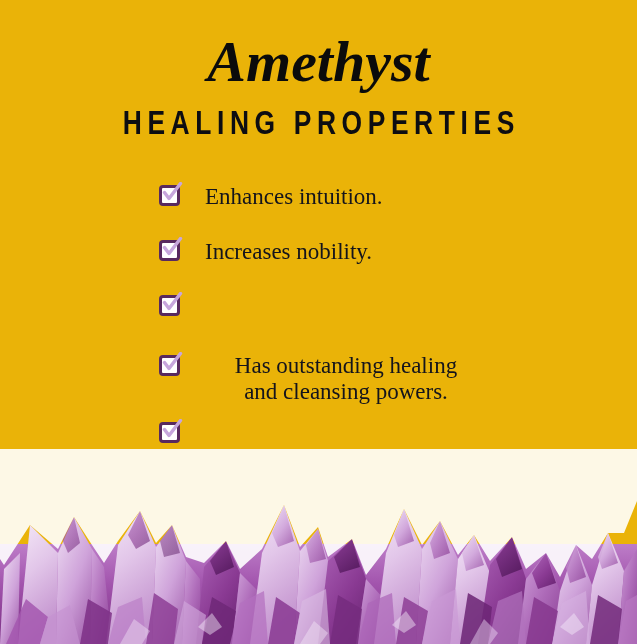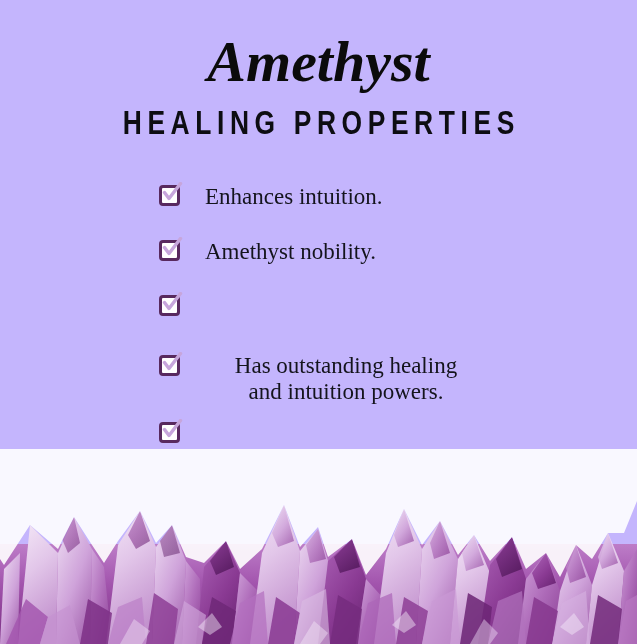--- a/index.html
+++ b/index.html
@@ -4,21 +4,21 @@
 <style>
   html, body {
     margin: 0;
     padding: 0;
     background: #ffffff;
   }
   #canvas {
     position: relative;
     width: 637px;
     height: 644px;
-    background: #c4b5fd;
+    background: #eab308;
     overflow: hidden;
     font-family: "Liberation Serif", "DejaVu Serif", serif;
   }
 
   
   .title-block {
     position: absolute;
     top: 30px;
     left: 0;
     width: 637px;
@@ -154,21 +154,21 @@
 
     <div class="list-item li-1">
       <span class="cb-wrap">
         <span class="checkbox">
           <span class="box"></span>
           <svg class="tick" viewBox="0 0 22 22" xmlns="http://www.w3.org/2000/svg">
             <path d="M3.5 10.5 L8 16.5 L19.5 1.5" fill="none" stroke="#c7a6dc" stroke-width="3.4" stroke-linecap="round" stroke-linejoin="round"></path>
           </svg>
         </span>
       </span>
-      <span class="item-text">Amethyst nobility.</span>
+      <span class="item-text">Increases nobility.</span>
     </div>
 
     <div class="list-item li-2">
       <span class="cb-wrap">
         <span class="checkbox">
           <span class="box"></span>
           <svg class="tick" viewBox="0 0 22 22" xmlns="http://www.w3.org/2000/svg">
             <path d="M3.5 10.5 L8 16.5 L19.5 1.5" fill="none" stroke="#c7a6dc" stroke-width="3.4" stroke-linecap="round" stroke-linejoin="round"></path>
           </svg>
         </span>
@@ -178,21 +178,21 @@
     <div class="list-item li-3">
       <span class="cb-wrap">
         <span class="checkbox">
           <span class="box"></span>
           <svg class="tick" viewBox="0 0 22 22" xmlns="http://www.w3.org/2000/svg">
             <path d="M3.5 10.5 L8 16.5 L19.5 1.5" fill="none" stroke="#c7a6dc" stroke-width="3.4" stroke-linecap="round" stroke-linejoin="round"></path>
           </svg>
         </span>
       </span>
       <span class="item-text two-line">Has outstanding healing
-and intuition powers.</span>
+and cleansing powers.</span>
     </div>
 
     <div class="list-item li-4">
       <span class="cb-wrap">
         <span class="checkbox">
           <span class="box"></span>
           <svg class="tick" viewBox="0 0 22 22" xmlns="http://www.w3.org/2000/svg">
             <path d="M3.5 10.5 L8 16.5 L19.5 1.5" fill="none" stroke="#c7a6dc" stroke-width="3.4" stroke-linecap="round" stroke-linejoin="round"></path>
           </svg>
         </span>

